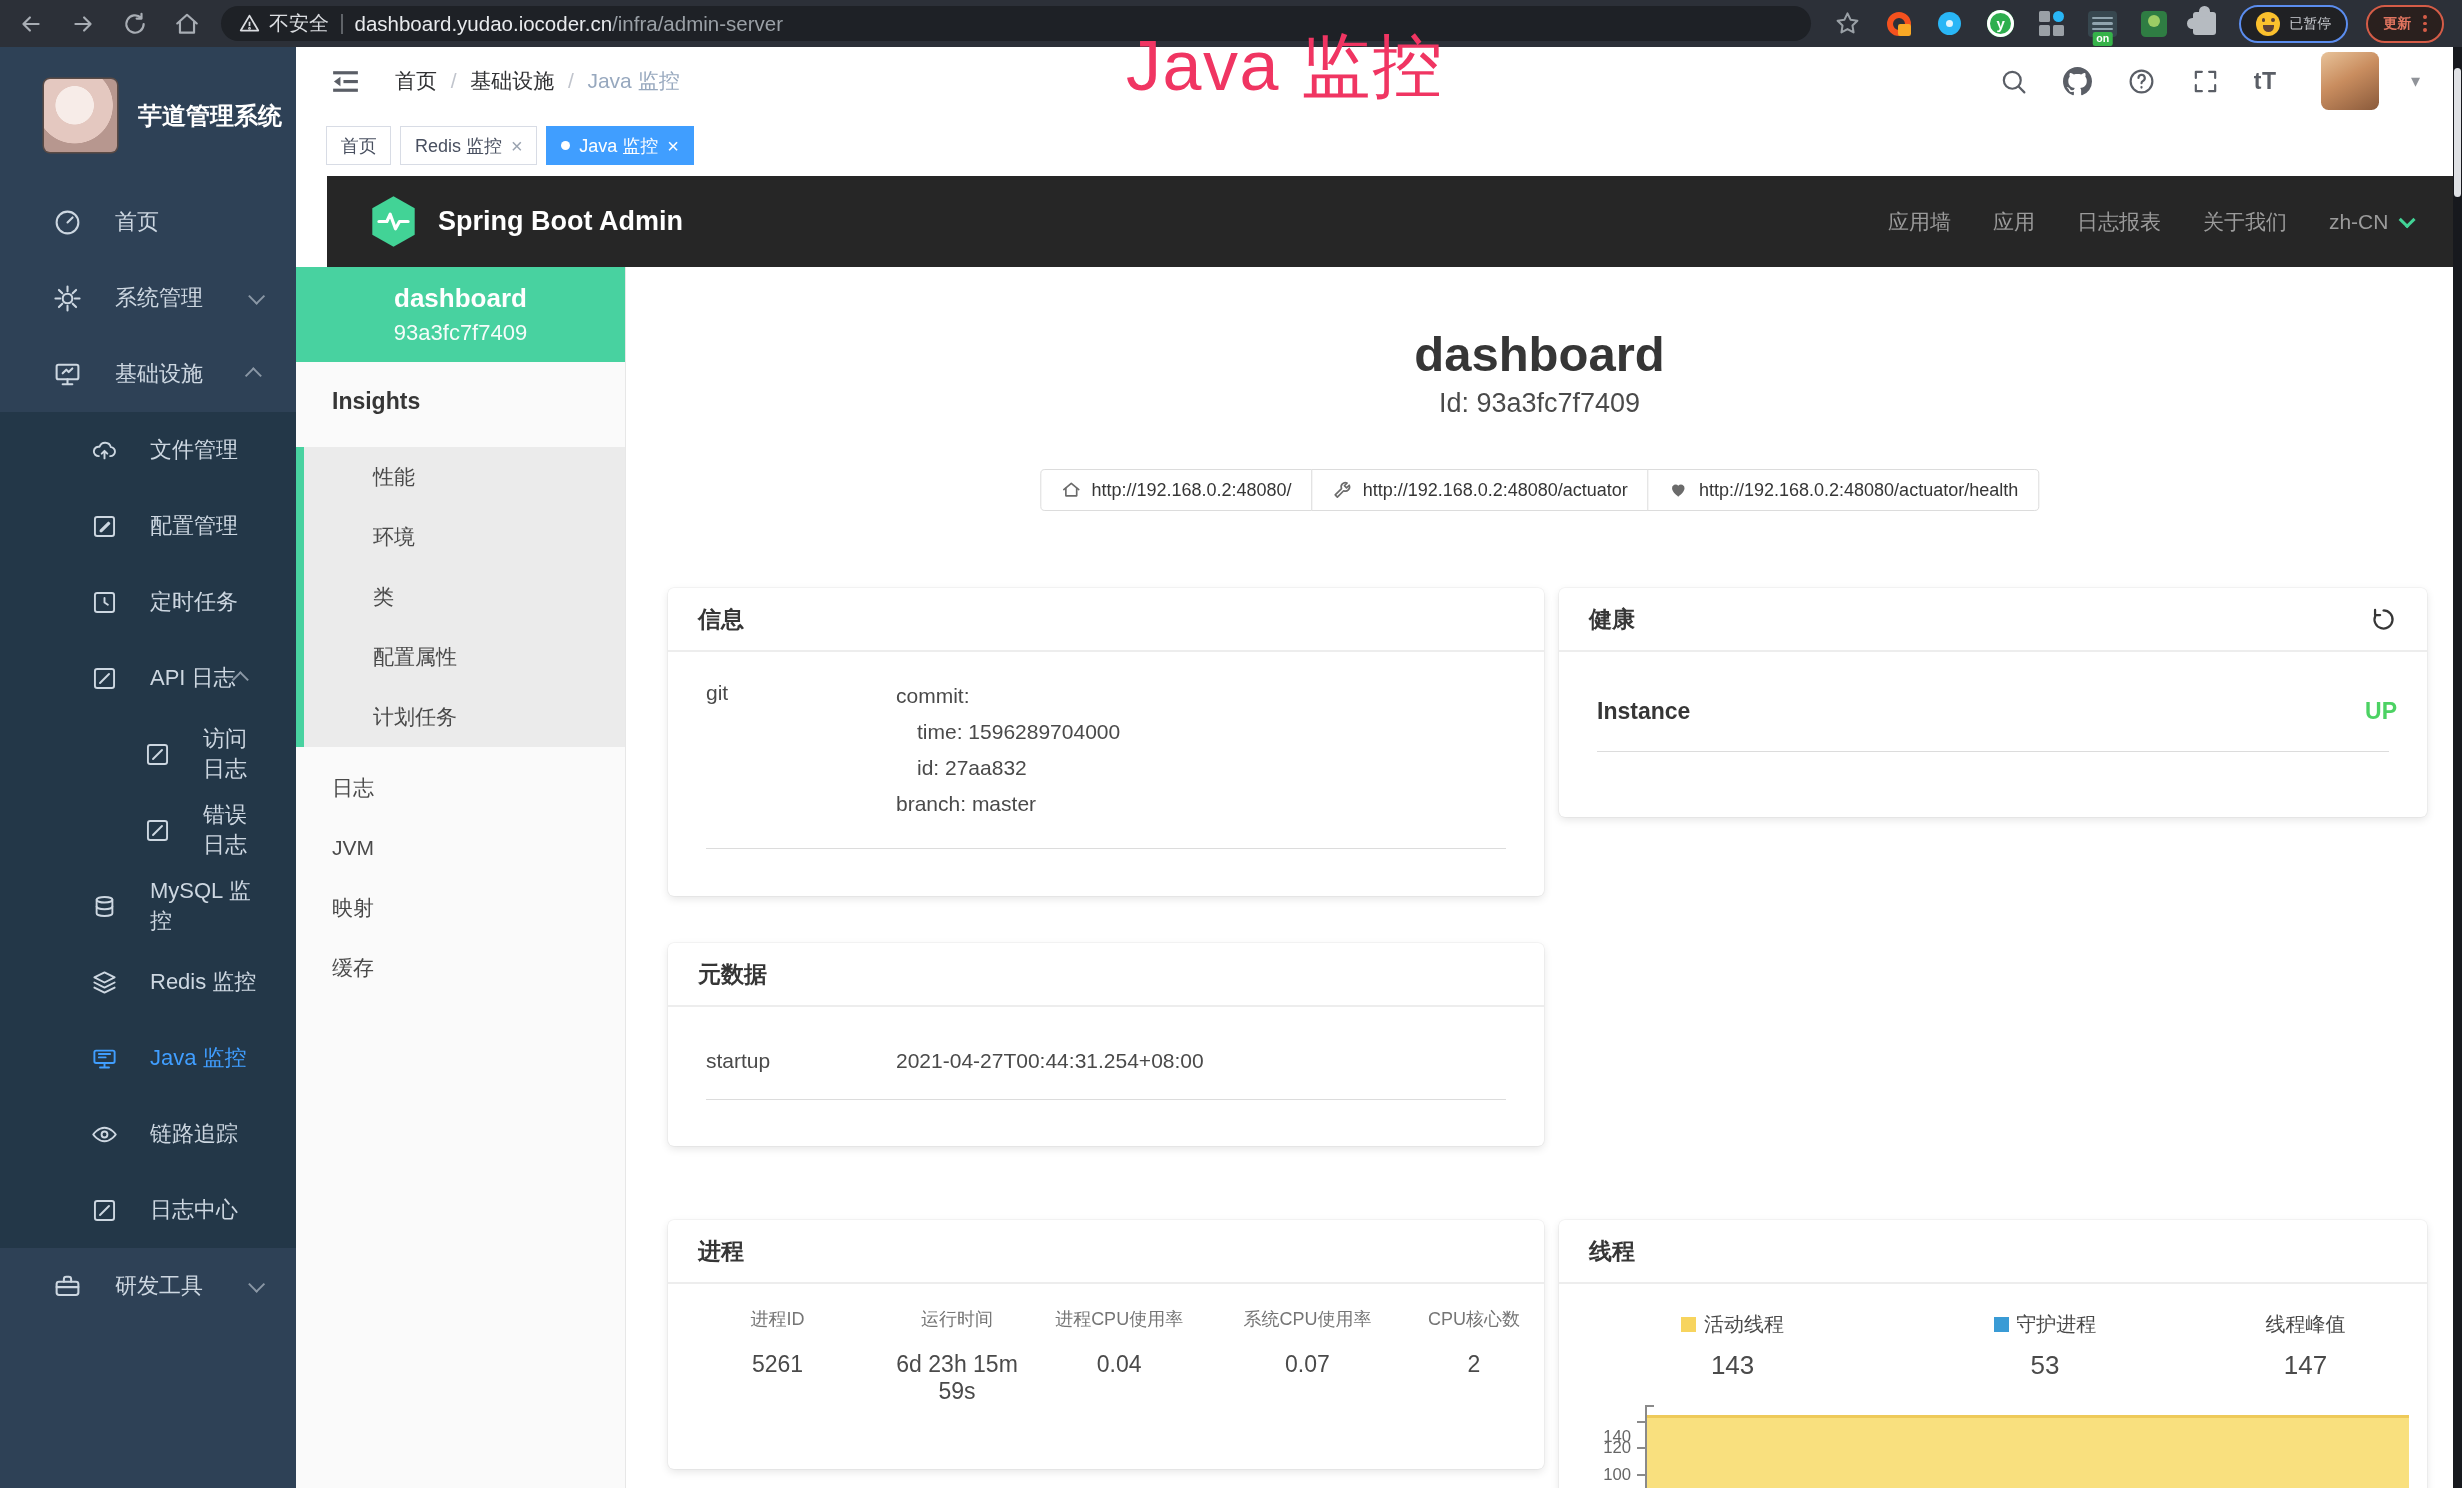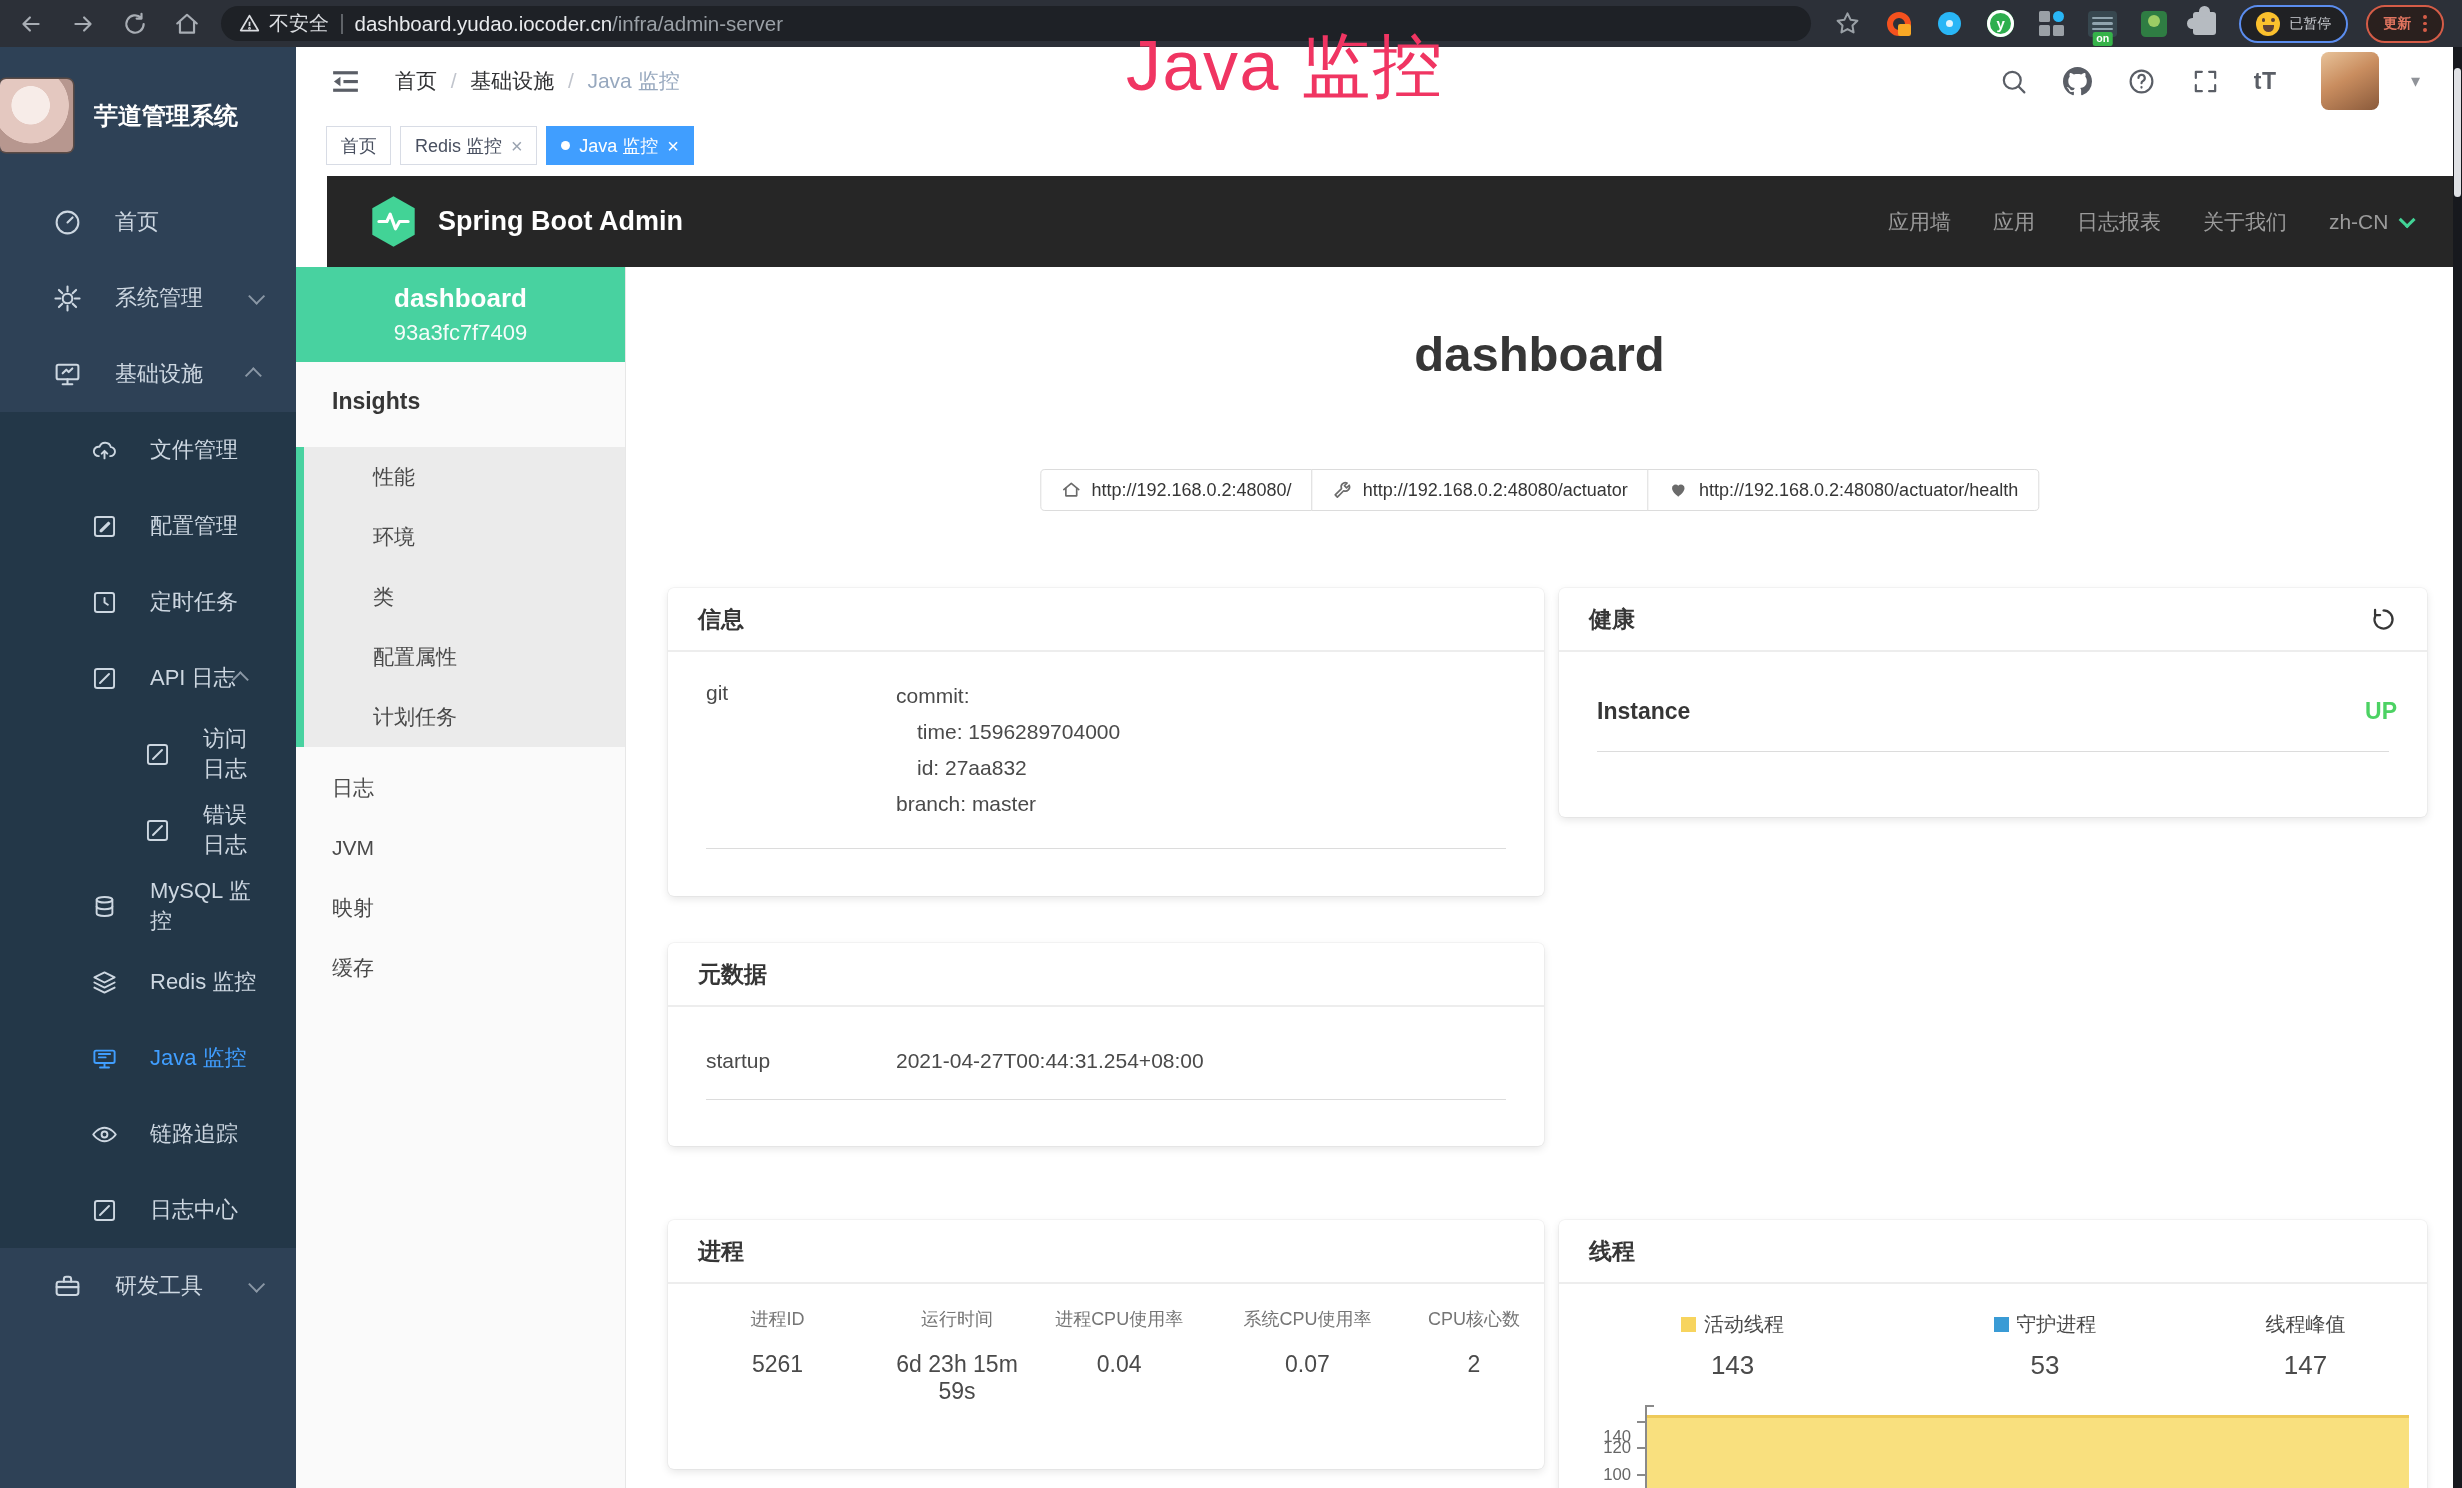--- a/index.html
+++ b/index.html
@@ -41,21 +41,21 @@
   .pill.paused{border:2.3px solid #5b8def;background:#202124;color:#c9ccd1;}
   .emoji-face{width:24px;height:24px;border-radius:50%;background:#fbc02d;position:relative;}
   .emoji-face i{position:absolute;top:6.8px;width:3.8px;height:3.8px;border-radius:50%;background:#5d4037;}
   .emoji-face i.l{left:5.3px}.emoji-face i.r{right:5.3px}
   .emoji-face b{position:absolute;left:6.8px;bottom:3.8px;width:10.6px;height:6.8px;border-radius:0 0 9px 9px;background:#5d4037;}
   .pill.update{border:2.3px solid #d55c47;background:#2a201e;color:#e0745f;font-weight:bold;gap:12px;}
   .kebab{display:flex;flex-direction:column;gap:3px;}
   .kebab i{width:3.8px;height:3.8px;border-radius:50%;background:#d55c47;}
   
   .sidebar{position:absolute;left:0;top:47px;width:296px;bottom:0;background:#2e4156;z-index:5;}
-  .logo-row{height:137px;display:flex;align-items:center;gap:21px;}
+  .logo-row{height:137px;display:flex;align-items:center;padding-left:44px;gap:21px;}
   .logo-img{width:73px;height:73px;border-radius:6px;background:radial-gradient(circle at 42% 36%,#f7ece8 0 30%,#e4c8c0 31% 60%,#b7978f 61% 100%);box-shadow:0 0 0 1.5px #5a4a44;}
   .logo-title{color:#fff;font-size:24px;font-weight:bold;}
   .menu{display:flex;flex-direction:column;}
   .m-item{height:76px;display:flex;align-items:center;padding:0 35px 0 53px;color:#cdd7e1;font-size:22px;cursor:pointer;}
   .m-item .mi{width:29px;height:29px;margin-right:33px;stroke:currentColor;fill:none;stroke-width:1.7;stroke-linecap:round;stroke-linejoin:round;flex:0 0 auto;}
   .m-item .grow{flex:1}
   .chev{width:10px;height:10px;border-right:2.3px solid #8a97a5;border-bottom:2.3px solid #8a97a5;flex:0 0 auto;}
   .chev.down{transform:rotate(45deg) translateY(-2.3px);}
   .chev.up{transform:rotate(-135deg) translateY(-2.3px);}
   .submenu{background:#233748;display:flex;flex-direction:column;}
@@ -467,20 +467,21 @@
         <div class="side-plain">
           <div class="pl-item">日志</div>
           <div class="pl-item">JVM</div>
           <div class="pl-item">映射</div>
           <div class="pl-item">缓存</div>
         </div>
       </div>
 
       <div class="sba-main">
         <div class="main-title">dashboard</div>
+        <div class="main-sub">Id: 93a3fc7f7409</div>
 
         <div class="ep-group">
           <span class="ep-btn">
             <svg class="ep-ic" viewBox="0 0 24 24">
                 <path d="M3 11.5L12 4l9 7.5"></path>
                 <path d="M5.5 10v9h13v-9"></path>
               </svg>
             <span>http://192.168.0.2:48080/</span>
           </span>
           <span class="ep-btn">

